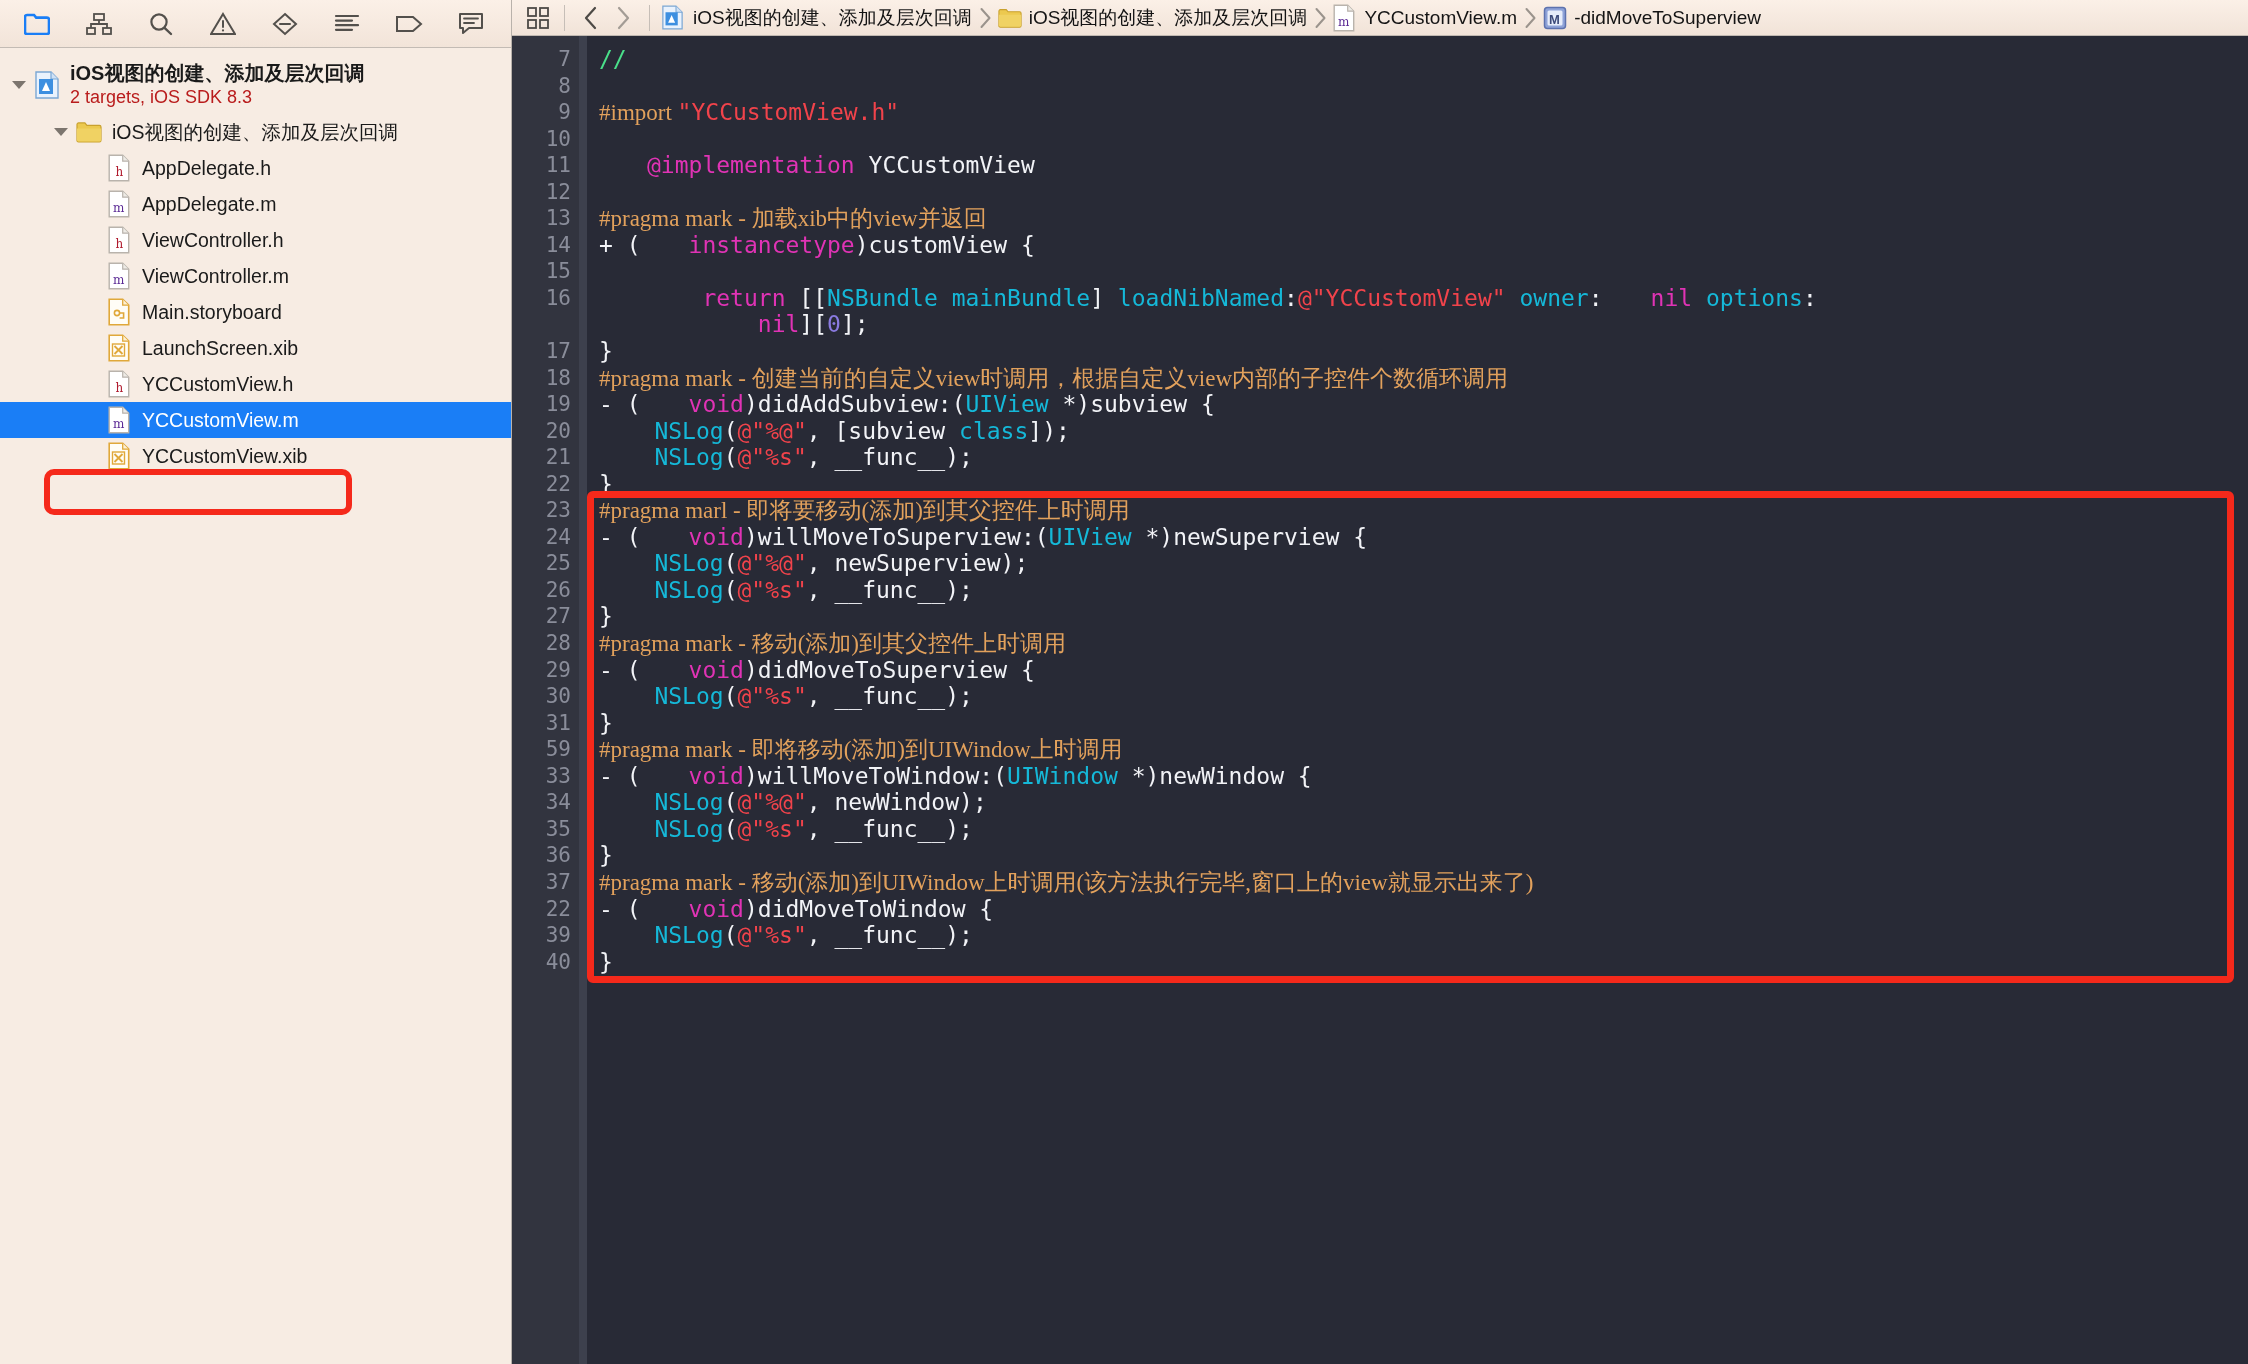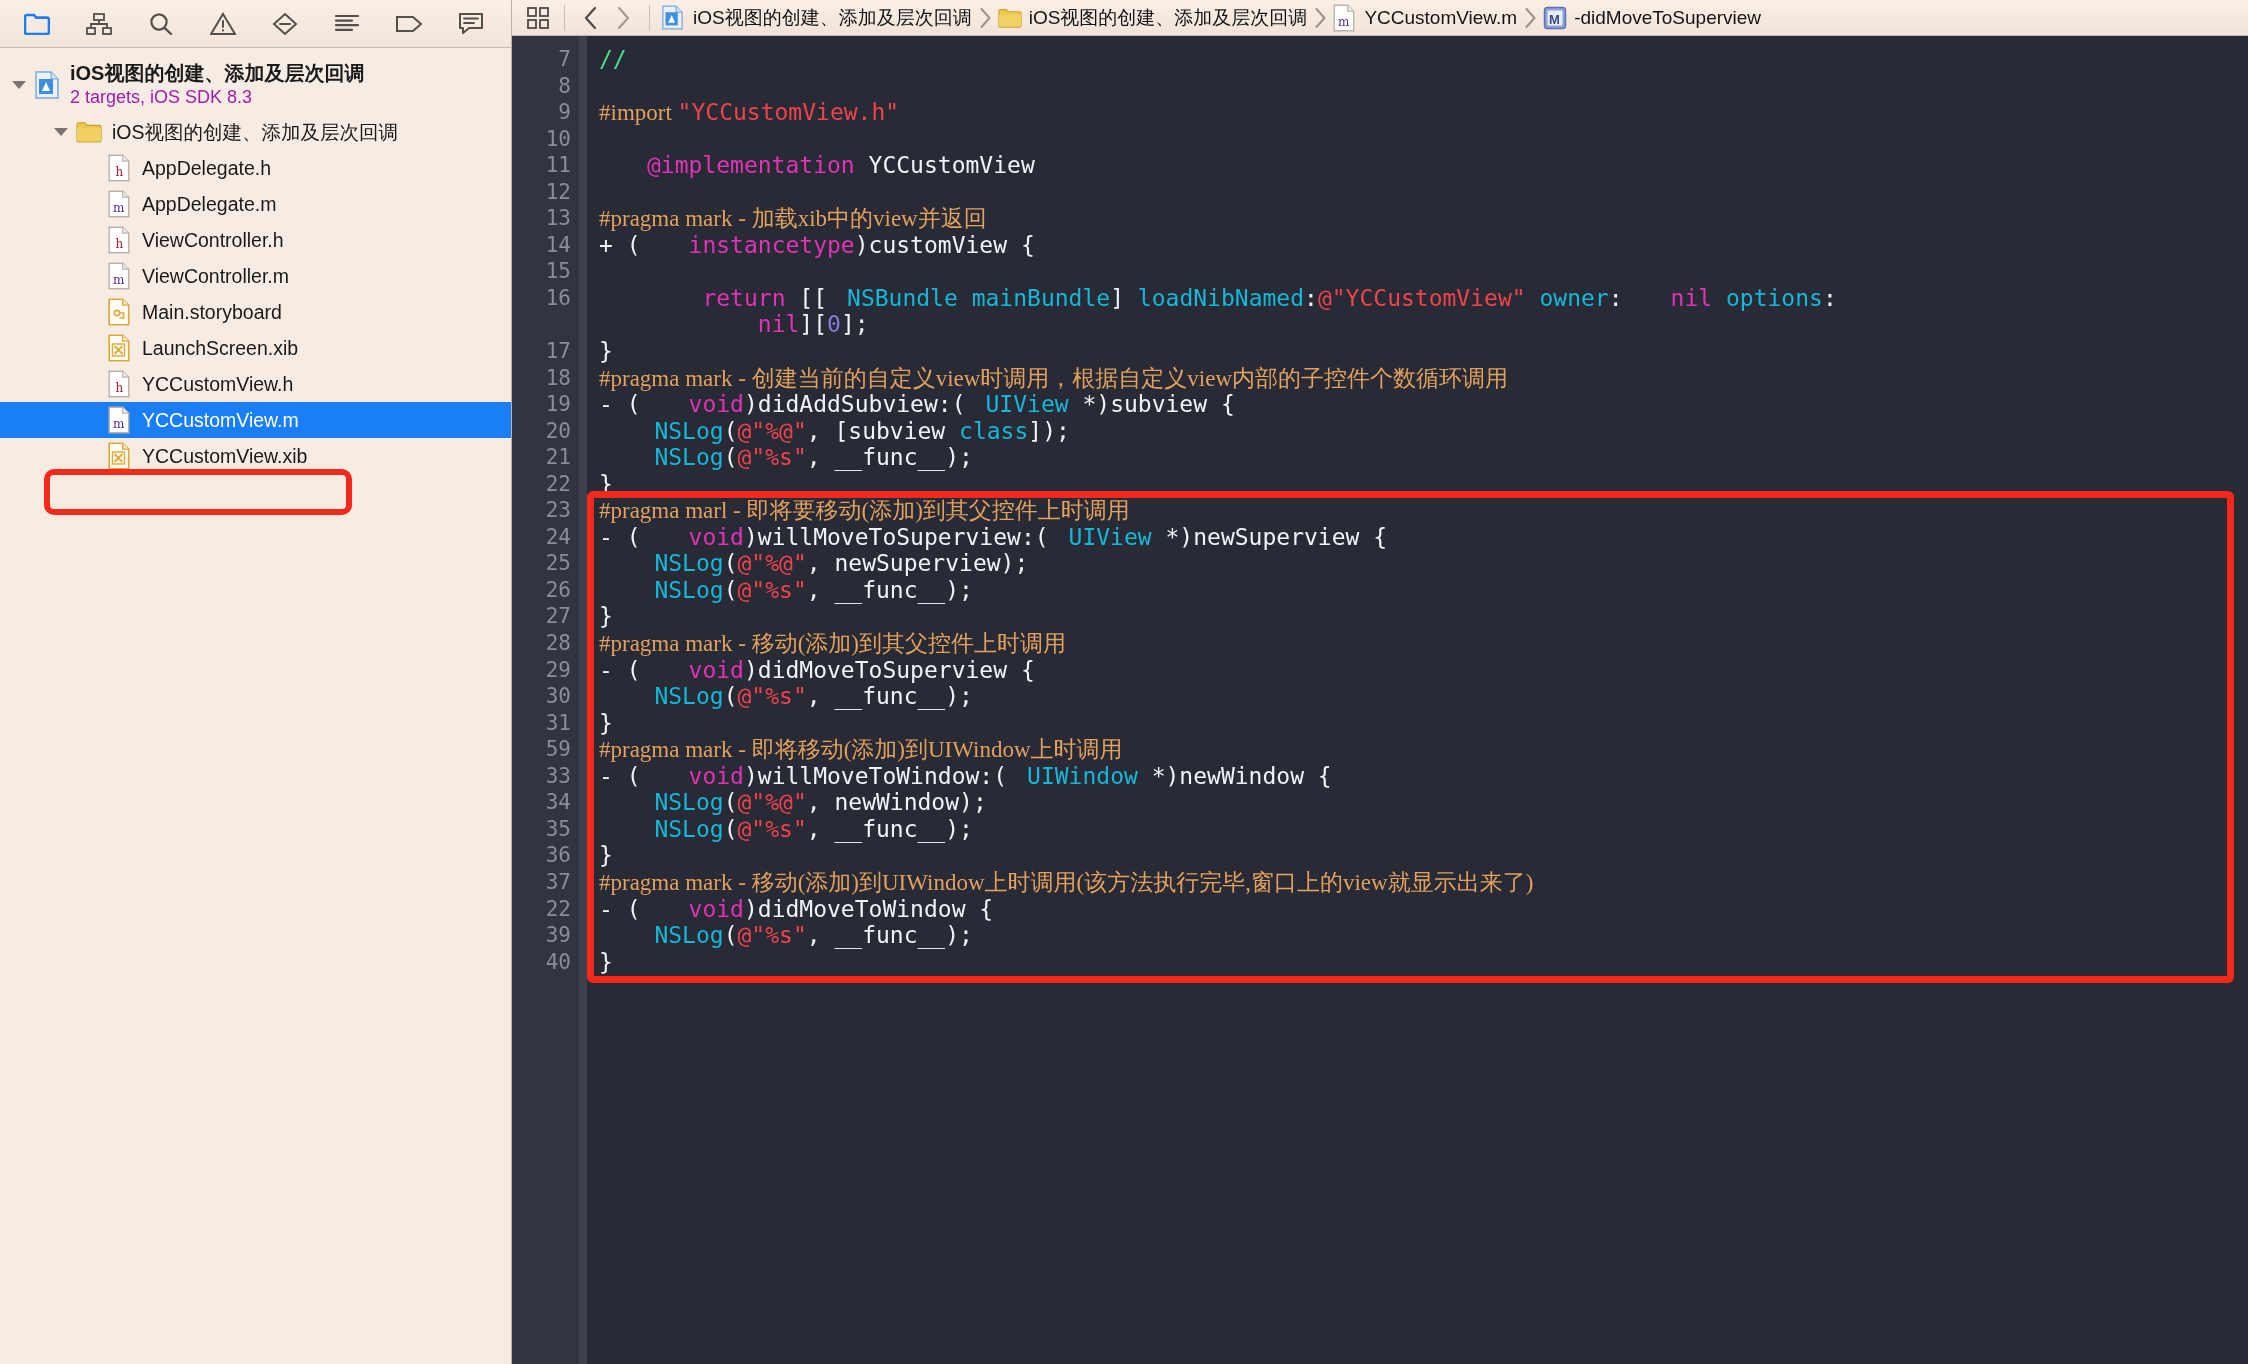--- a/index.html
+++ b/index.html
@@ -45,21 +45,21 @@
     position: relative;
   }
   .tri { width: 26px; flex: none; display:flex; align-items:center; justify-content:center; }
   .tri svg { display:block; }
   .ficon { width: 30px; flex: none; display:flex; align-items:center; justify-content:center; margin-right: 8px;}
   .label { overflow: hidden; text-overflow: clip; }
 
   .root-row { height: 58px; align-items: center; }
   .root-text { display: flex; flex-direction: column; justify-content: center; line-height: 1.2; }
   .root-title { font-weight: bold; font-size: 20px; color: #1a1a1a; }
-  .root-sub { font-size: 18px; color: #a21caf; margin-top: 2px;}
+  .root-sub { font-size: 18px; color: #b91c1c; margin-top: 2px;}
   .indent2 { padding-left: 78px; }
   .indent2b { padding-left: 48px; }
 
   .row.selected { background: #1a7ef6; color: #ffffff; }
   .row.selected .label { color: #ffffff; }
 
   
   #sel-highlight {
     position: absolute;
     border: 6px solid #f5291b;
@@ -119,21 +119,21 @@
     color: #f2f3f7;
     white-space: pre;
     position: relative;
   }
   .cl { height: 26.55px; line-height: 26.55px; }
 
   
   .c-pre   { color: #e2a15c; font-family: Liberation Serif, serif; }   
   .c-str   { color: #f1434b; }   
   .c-kw    { color: #e033b5; margin-left: 48px; }   
-  .c-type  { color: #15b8d8; margin-left: 20px; }   
+  .c-type  { color: #15b8d8; }   
   .c-msg   { color: #15b8d8; }   
   .c-num   { color: #8a7ae0; }   
   .c-cmt   { color: #4ae08a; }   
   .c-plain { color: #f2f3f7; }
 
   
   #code-highlight {
     position: absolute;
     border: 7px solid #f5291b;
     border-radius: 6px;

